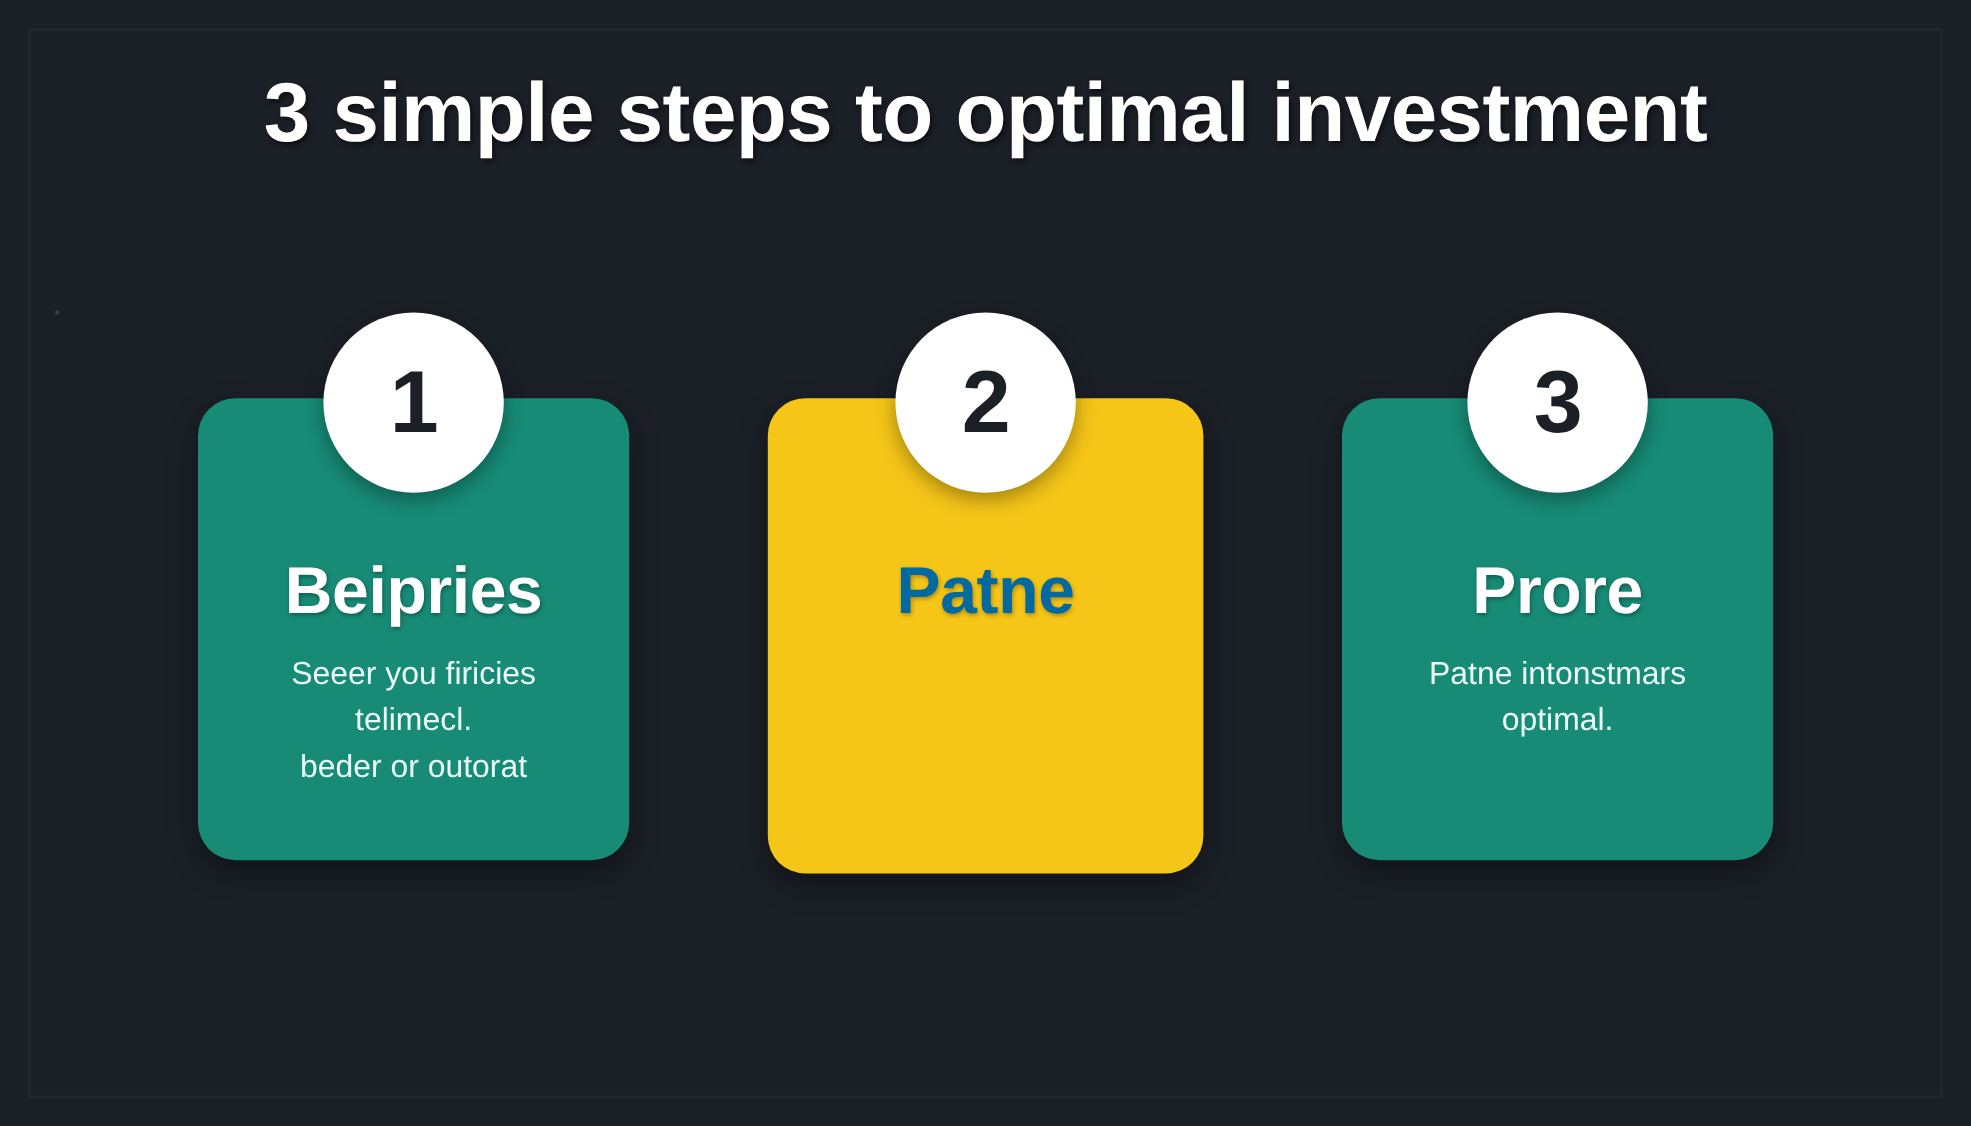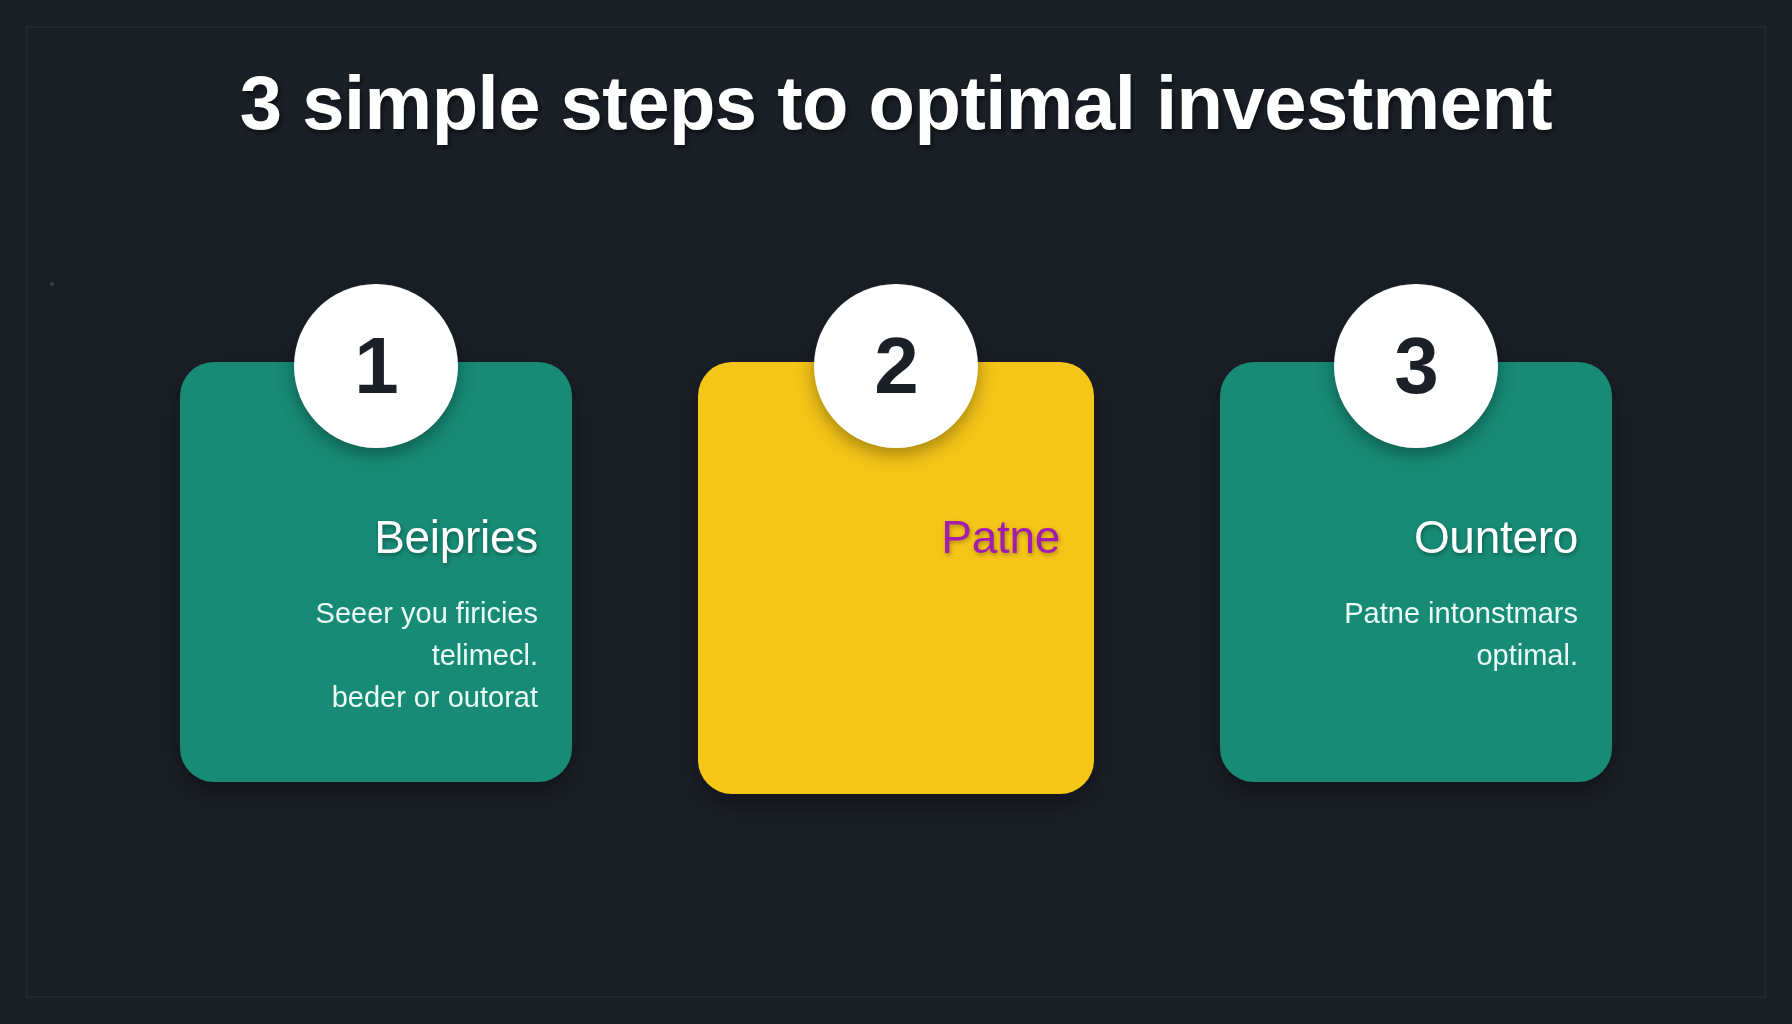--- a/index.html
+++ b/index.html
@@ -90,50 +90,48 @@
     box-shadow: 0 6px 18px rgba(0,0,0,0.35);
   }
   .badge-number {
     color: #1b2027;
     font-size: 80px;
     font-weight: bold;
     line-height: 80px;
     letter-spacing: -1px;
   }
   .card-heading {
-    font-size: 46px;
-    font-weight: normal;
+    font-size: 60px;
+    font-weight: bold;
     line-height: 50px;
     margin: 0 0 30px 0;
     letter-spacing: -0.3px;
-    text-align: right;
   }
   .card.teal .card-heading {
     color: #ffffff;
     text-shadow: 1px 2px 4px rgba(0,0,0,0.35);
   }
   .card.yellow .card-heading {
-    color: #a21caf;
+    color: #0369a1;
     text-shadow: 1px 2px 4px rgba(0,0,0,0.30);
   }
   .card-body {
     font-size: 29px;
     line-height: 42px;
     margin: 0;
   }
   .card.teal .card-body {
     color: #eafaf5;
   }
   .card.yellow .card-body {
     color: #2b2410;
   }
   .body-line {
     display: block;
     white-space: nowrap;
-    text-align: right;
   }
   
   #speck {
     position: absolute;
     left: 50px;
     top: 282px;
     width: 4px;
     height: 4px;
     border-radius: 50%;
     background: #3a4049;
@@ -168,21 +166,21 @@
       <div class="badge">
         <span class="badge-number">2</span>
       </div>
       <h2 class="card-heading">Patne</h2>
     </div>
 
     <div class="card teal card-3">
       <div class="badge">
         <span class="badge-number">3</span>
       </div>
-      <h2 class="card-heading">Ountero</h2>
+      <h2 class="card-heading">Prore</h2>
       <p class="card-body">
         <span class="body-line">Patne intonstmars</span>
         <span class="body-line">optimal.</span>
       </p>
     </div>
 
   </div>
 
   <div id="frame-edge"></div>
 </div>

